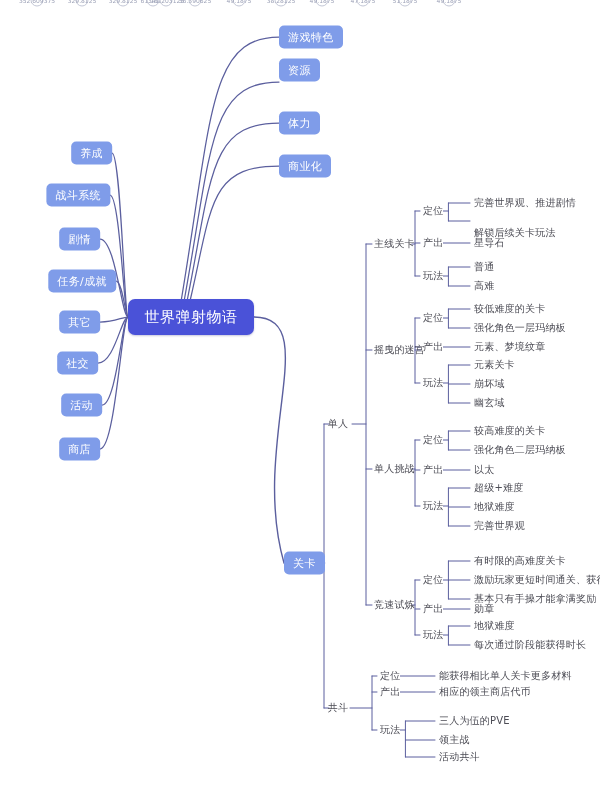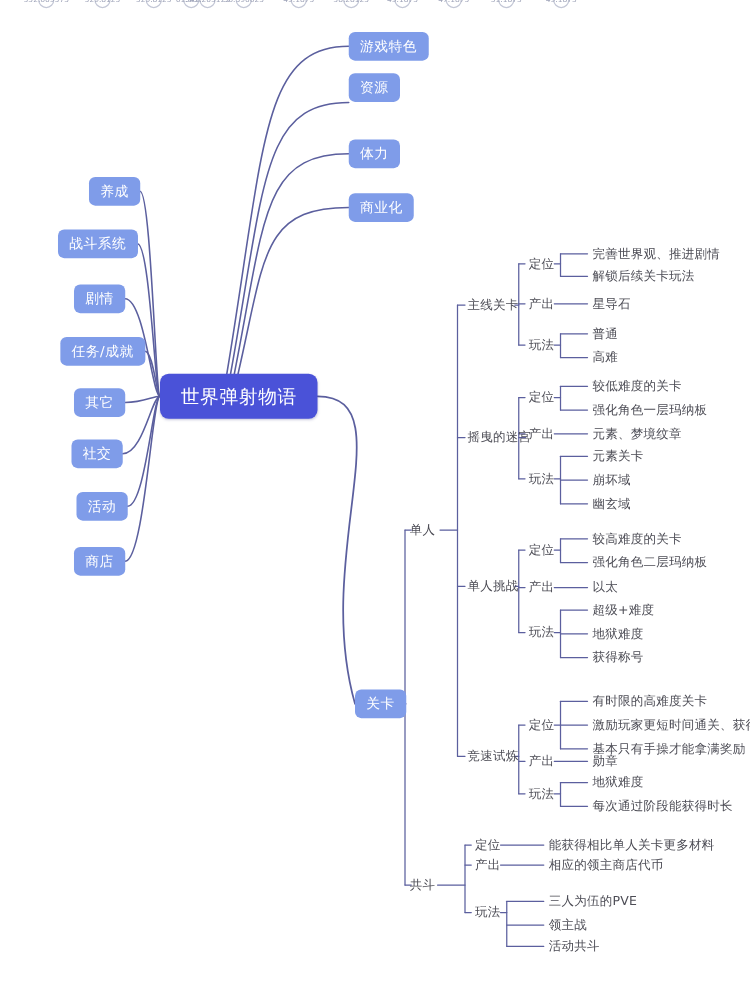--- a/index.html
+++ b/index.html
@@ -186,21 +186,21 @@
       <div class="node lvl1" style="top: 123px; transform: translateY(-50%); left: 279px;">体力</div>
       <div class="badge" style="left: 123px; transform: translate(-50%, -50%);">329.8125</div>
       <div class="node lvl1" style="top: 166px; transform: translateY(-50%); left: 279px;">商业化</div>
       <div class="badge" style="left: 166px; transform: translate(-50%, -50%);">341.203125</div>
       <div class="node lvl1" style="top: 563px; transform: translateY(-50%); left: 284px;">关卡</div>
       <div class="node txt mid" style="top: 424px; transform: translate(-50%, -50%); left: 338px;">单人</div>
       <div class="node txt mid" style="top: 708px; transform: translate(-50%, -50%); left: 338px;">共斗</div>
       <div class="node txt mid" style="top: 244px; transform: translateY(-50%); left: 374px;">主线关卡</div>
       <div class="node txt mid" style="top: 211px; transform: translateY(-50%); left: 423px;">定位</div>
       <div class="node txt" style="top: 203px; transform: translateY(-50%); left: 474px;">完善世界观、推进剧情</div>
-      <div class="node txt" style="top: 221px; transform: translateY(-50%); left: 474px;">解锁后续关卡玩法</div>
+      <div class="node txt" style="top: 233px; transform: translateY(-50%); left: 474px;">解锁后续关卡玩法</div>
       <div class="node txt mid" style="top: 243px; transform: translateY(-50%); left: 423px;">产出</div>
       <div class="node txt" style="top: 243px; transform: translateY(-50%); left: 474px;">星导石</div>
       <div class="node txt mid" style="top: 276px; transform: translateY(-50%); left: 423px;">玩法</div>
       <div class="node txt" style="top: 267px; transform: translateY(-50%); left: 474px;">普通</div>
       <div class="node txt" style="top: 286px; transform: translateY(-50%); left: 474px;">高难</div>
       <div class="node txt mid" style="top: 350px; transform: translateY(-50%); left: 374px;">摇曳的迷宫</div>
       <div class="node txt mid" style="top: 318px; transform: translateY(-50%); left: 423px;">定位</div>
       <div class="node txt" style="top: 309px; transform: translateY(-50%); left: 474px;">较低难度的关卡</div>
       <div class="node txt" style="top: 328px; transform: translateY(-50%); left: 474px;">强化角色一层玛纳板</div>
       <div class="node txt mid" style="top: 347px; transform: translateY(-50%); left: 423px;">产出</div>
@@ -211,21 +211,21 @@
       <div class="node txt" style="top: 403px; transform: translateY(-50%); left: 474px;">幽玄域</div>
       <div class="node txt mid" style="top: 469px; transform: translateY(-50%); left: 374px;">单人挑战</div>
       <div class="node txt mid" style="top: 440px; transform: translateY(-50%); left: 423px;">定位</div>
       <div class="node txt" style="top: 431px; transform: translateY(-50%); left: 474px;">较高难度的关卡</div>
       <div class="node txt" style="top: 450px; transform: translateY(-50%); left: 474px;">强化角色二层玛纳板</div>
       <div class="node txt mid" style="top: 470px; transform: translateY(-50%); left: 423px;">产出</div>
       <div class="node txt" style="top: 470px; transform: translateY(-50%); left: 474px;">以太</div>
       <div class="node txt mid" style="top: 506px; transform: translateY(-50%); left: 423px;">玩法</div>
       <div class="node txt" style="top: 488px; transform: translateY(-50%); left: 474px;">超级+难度</div>
       <div class="node txt" style="top: 507px; transform: translateY(-50%); left: 474px;">地狱难度</div>
-      <div class="node txt" style="top: 526px; transform: translateY(-50%); left: 474px;">获得称号</div>
+      <div class="node txt" style="top: 526px; transform: translateY(-50%); left: 474px;">完善世界观</div>
       <div class="node txt mid" style="top: 605px; transform: translateY(-50%); left: 374px;">竞速试炼</div>
       <div class="node txt mid" style="top: 580px; transform: translateY(-50%); left: 423px;">定位</div>
       <div class="node txt" style="top: 561px; transform: translateY(-50%); left: 474px;">有时限的高难度关卡</div>
       <div class="node txt" style="top: 580px; transform: translateY(-50%); left: 474px;">激励玩家更短时间通关、获得称号</div>
       <div class="node txt" style="top: 599px; transform: translateY(-50%); left: 474px;">基本只有手操才能拿满奖励</div>
       <div class="node txt mid" style="top: 609px; transform: translateY(-50%); left: 423px;">产出</div>
       <div class="node txt" style="top: 609px; transform: translateY(-50%); left: 474px;">勋章</div>
       <div class="node txt mid" style="top: 635px; transform: translateY(-50%); left: 423px;">玩法</div>
       <div class="node txt" style="top: 626px; transform: translateY(-50%); left: 474px;">地狱难度</div>
       <div class="node txt" style="top: 645px; transform: translateY(-50%); left: 474px;">每次通过阶段能获得时长</div>

